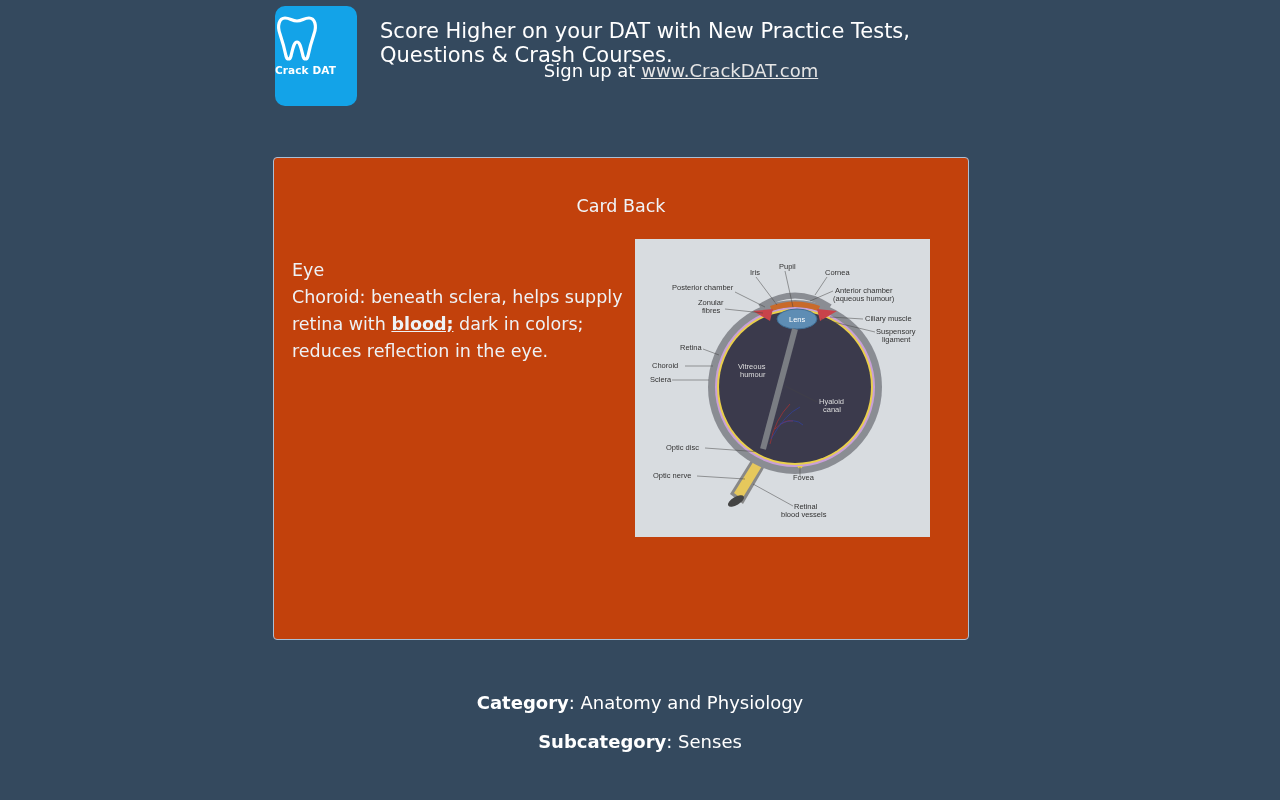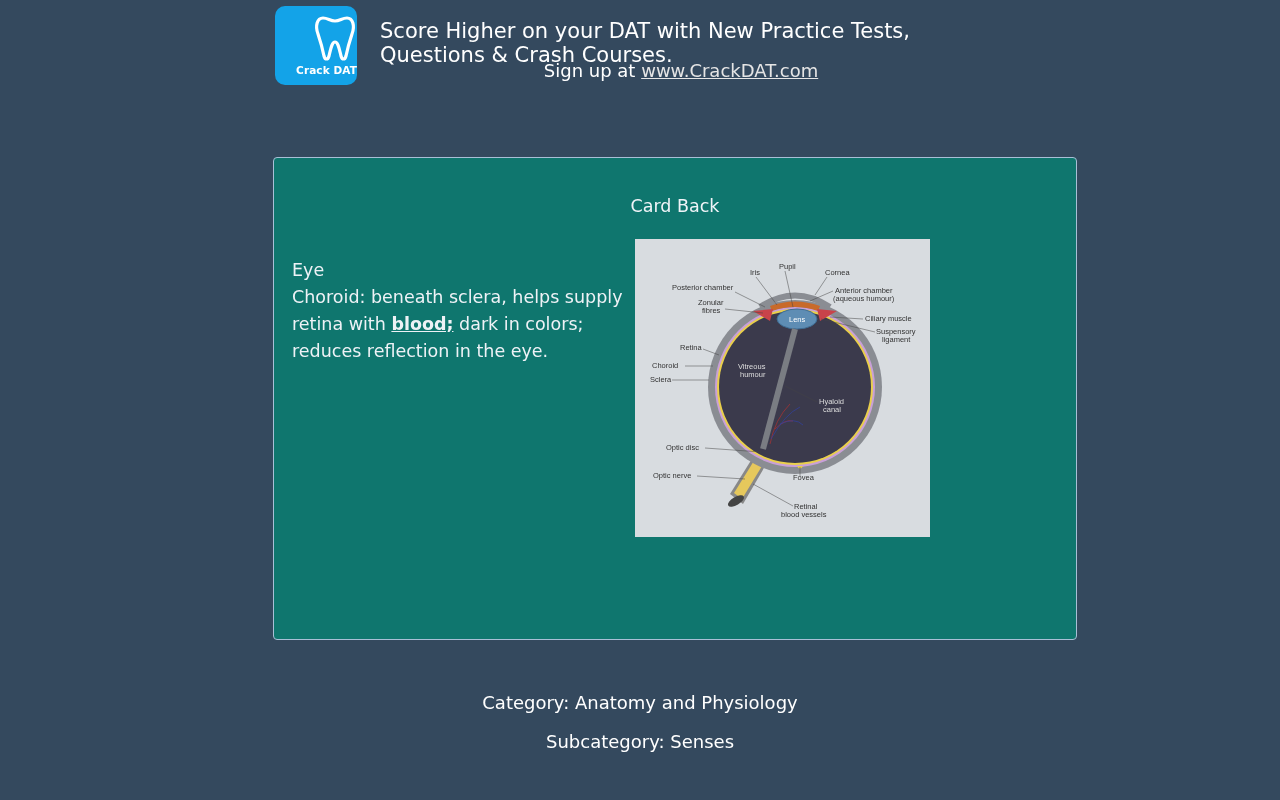--- a/index.html
+++ b/index.html
@@ -4,59 +4,59 @@
 <style>
   html, body { margin: 0; padding: 0; }
   body {
     width: 1280px; height: 800px; overflow: hidden;
     background: #34495e;
     font-family: "DejaVu Sans", sans-serif;
     color: #ffffff;
     position: relative;
   }
   .logo {
-    position: absolute; left: 275px; top: 6px; width: 82px; height: 79px;
+    position: absolute; left: 275px; top: 6px; width: 82px; height: 100px;
     background: #13a3e8; border-radius: 10px;
-    display: flex; flex-direction: column; align-items: flex-end; justify-content: flex-start;
+    display: flex; flex-direction: column; align-items: flex-start; justify-content: flex-start;
   }
   .logo svg { margin-top: 6px; }
   .logo-text { font-size: 10.5px; font-weight: bold; color: #ffffff; margin-top: 2px; letter-spacing: 0.1px; }
   .tagline {
     position: absolute; left: 380px; top: 19px; width: 602px; text-align: left;
     font-size: 21px; color: #ffffff;
   }
   .signup {
     position: absolute; left: 380px; top: 60px; width: 602px; text-align: center;
     font-size: 18px; color: #ffffff;
   }
   .signup a { color: #e5e5e5; text-decoration: underline; }
   .card {
-    position: absolute; left: 273px; top: 157px; width: 804px; height: 483px;
-    background: #0f766e; border: 1px solid #a9bfd6; border-radius: 4px;
+    position: absolute; left: 273px; top: 157px; width: 696px; height: 483px;
+    background: #c2410c; border: 1px solid #a9bfd6; border-radius: 4px;
     box-sizing: border-box;
   }
   .card-title {
     position: absolute; left: 0; right: 0; top: 38px; text-align: center;
     font-size: 17.5px; color: #f0f4f8;
   }
   .card-text {
     position: absolute; left: 18px; top: 81px; width: 335px;
     font-size: 17.5px; line-height: 27px; color: #eef2f6; margin-top: 18px;
   }
   .card-text b { font-weight: bold; text-decoration: underline; }
   .eye-img {
     position: absolute; left: 361px; top: 81px; width: 295px; height: 298px;
     background: #d8dce0;
   }
   .eye-img svg { display: block; }
   .meta {
     position: absolute; left: 0; width: 1280px; text-align: center;
     font-size: 18px; color: #ffffff;
   }
-  .meta b { font-weight: normal; }
+  .meta b { font-weight: bold; }
   .meta-cat { top: 692px; }
   .meta-sub { top: 731px; }
 </style>
 </head>
 <body>
 
 <div class="logo">
   <svg width="44" height="50" viewBox="0 0 44 50">
     <path d="M10 6 C4 6 2 14 5 22 C7 28 9 34 11 44 C12 48 15 48 16 44 C18 36 19 30 22 30 C25 30 26 36 28 44 C29 48 32 48 33 44 C35 34 37 28 39 22 C42 14 40 6 34 6 C29 6 27 9 22 9 C17 9 15 6 10 6 Z" fill="none" stroke="#ffffff" stroke-width="3.2" stroke-linejoin="round"></path>
   </svg>

